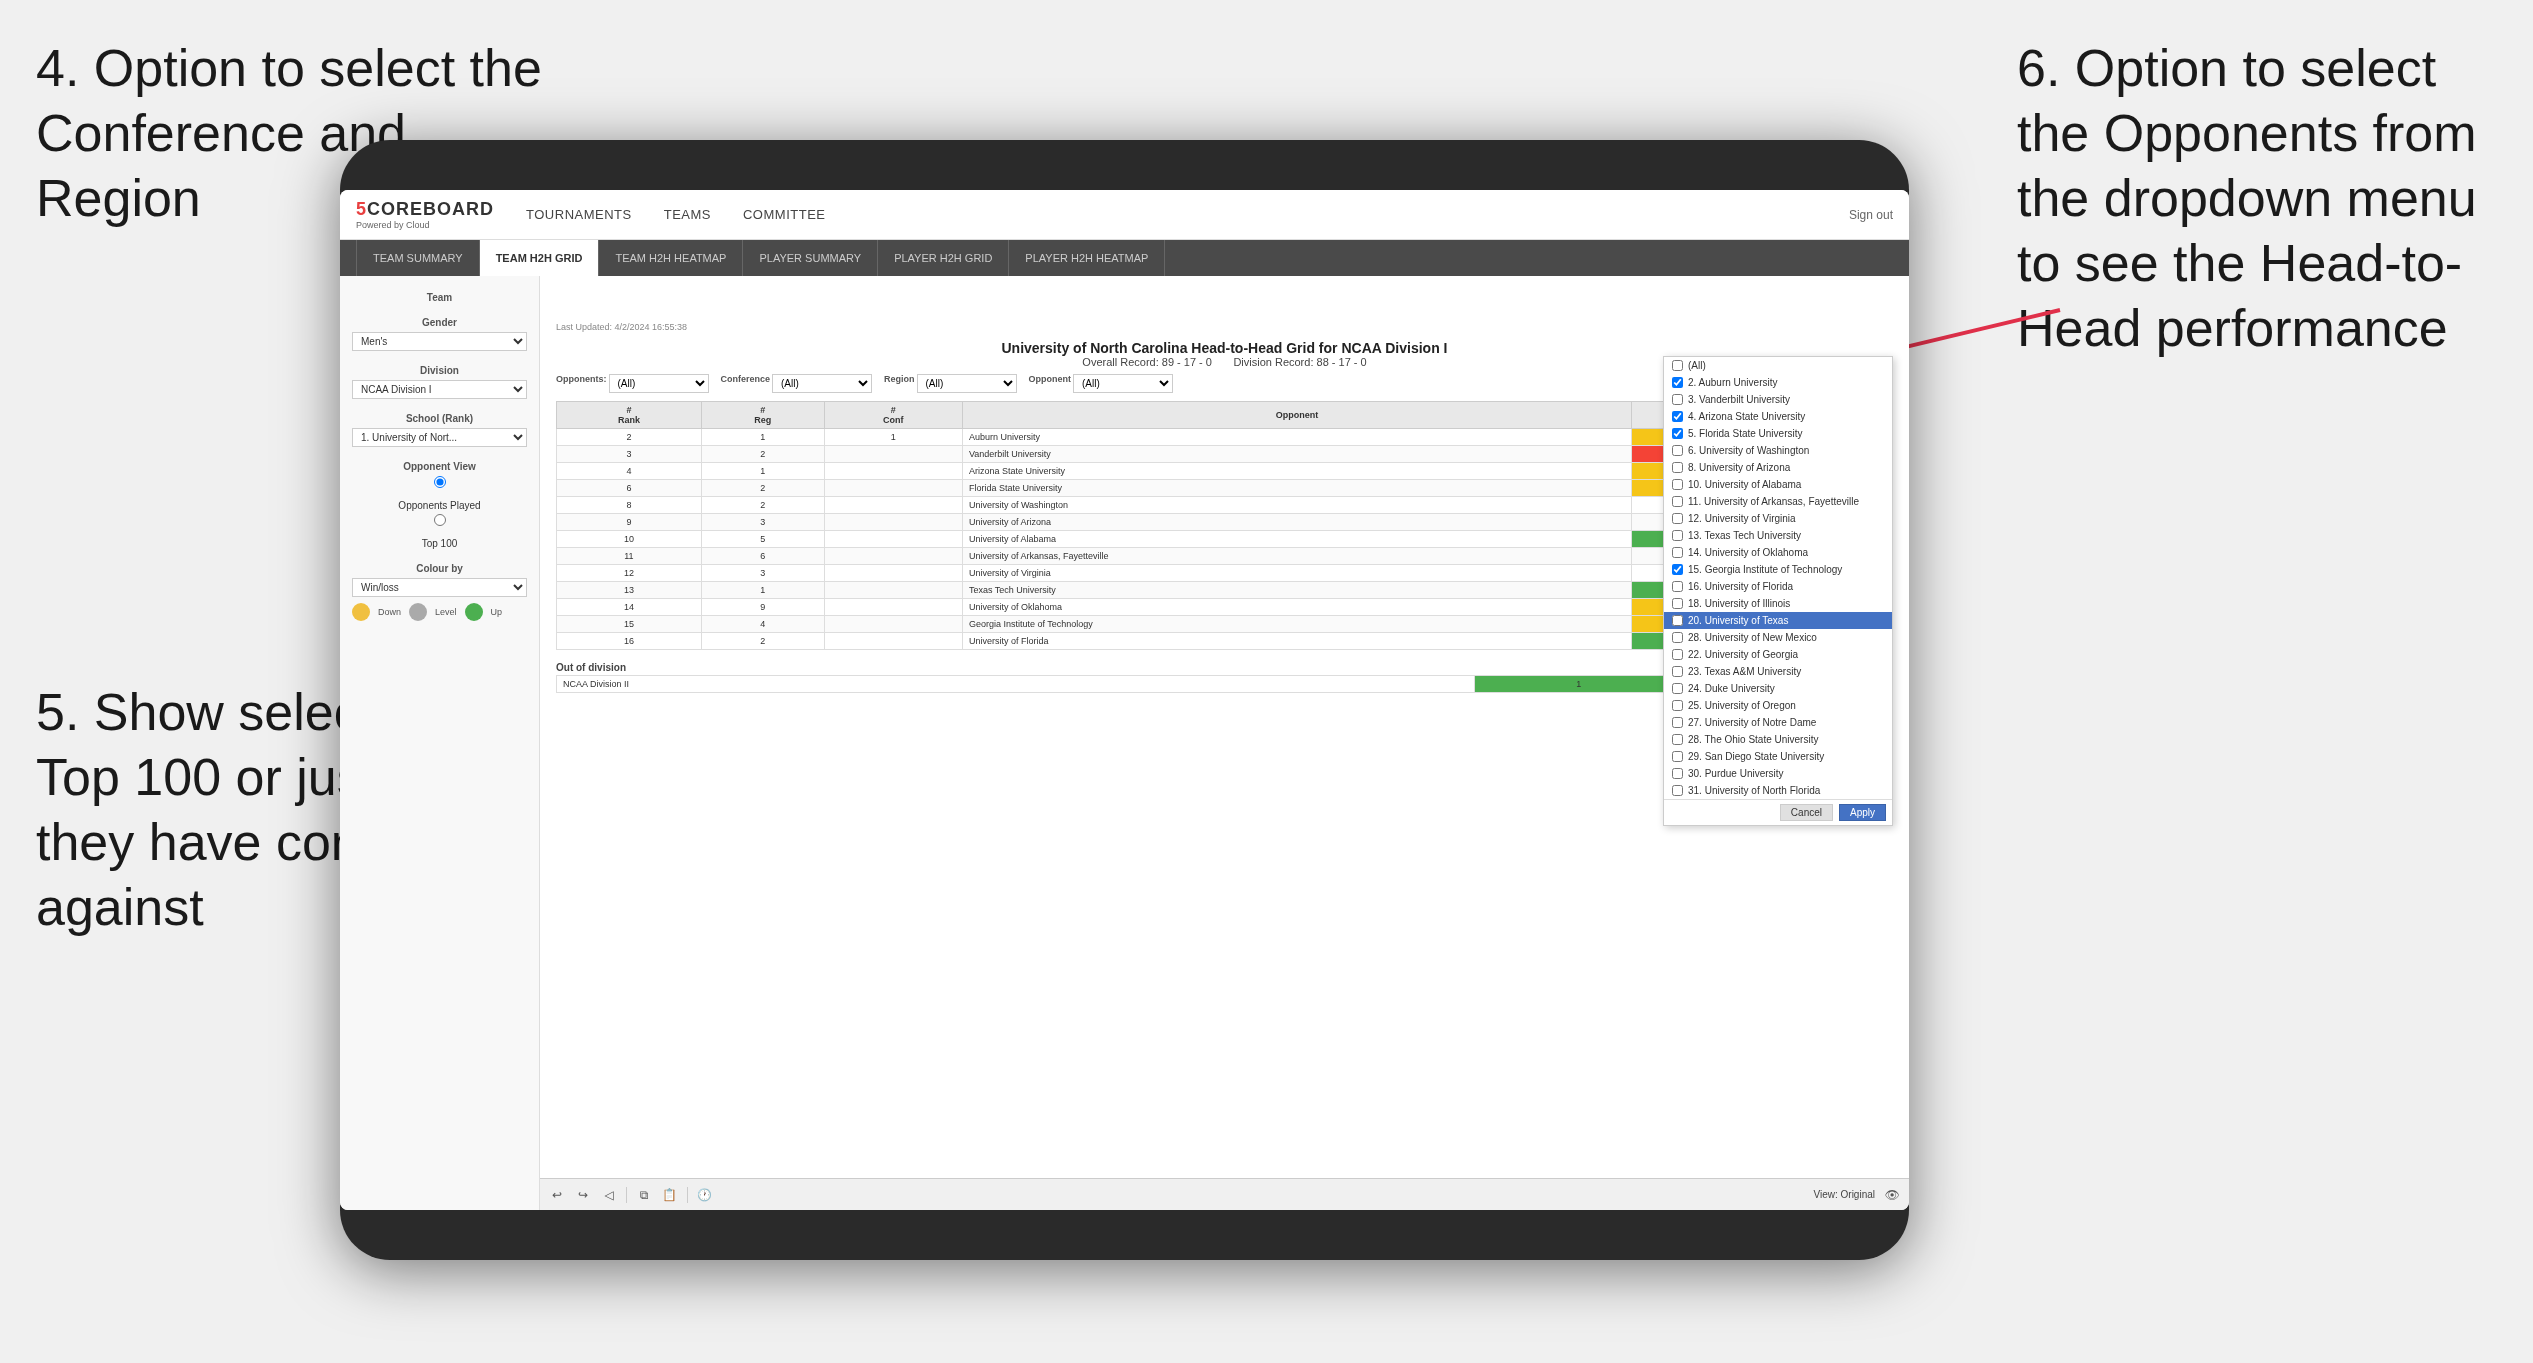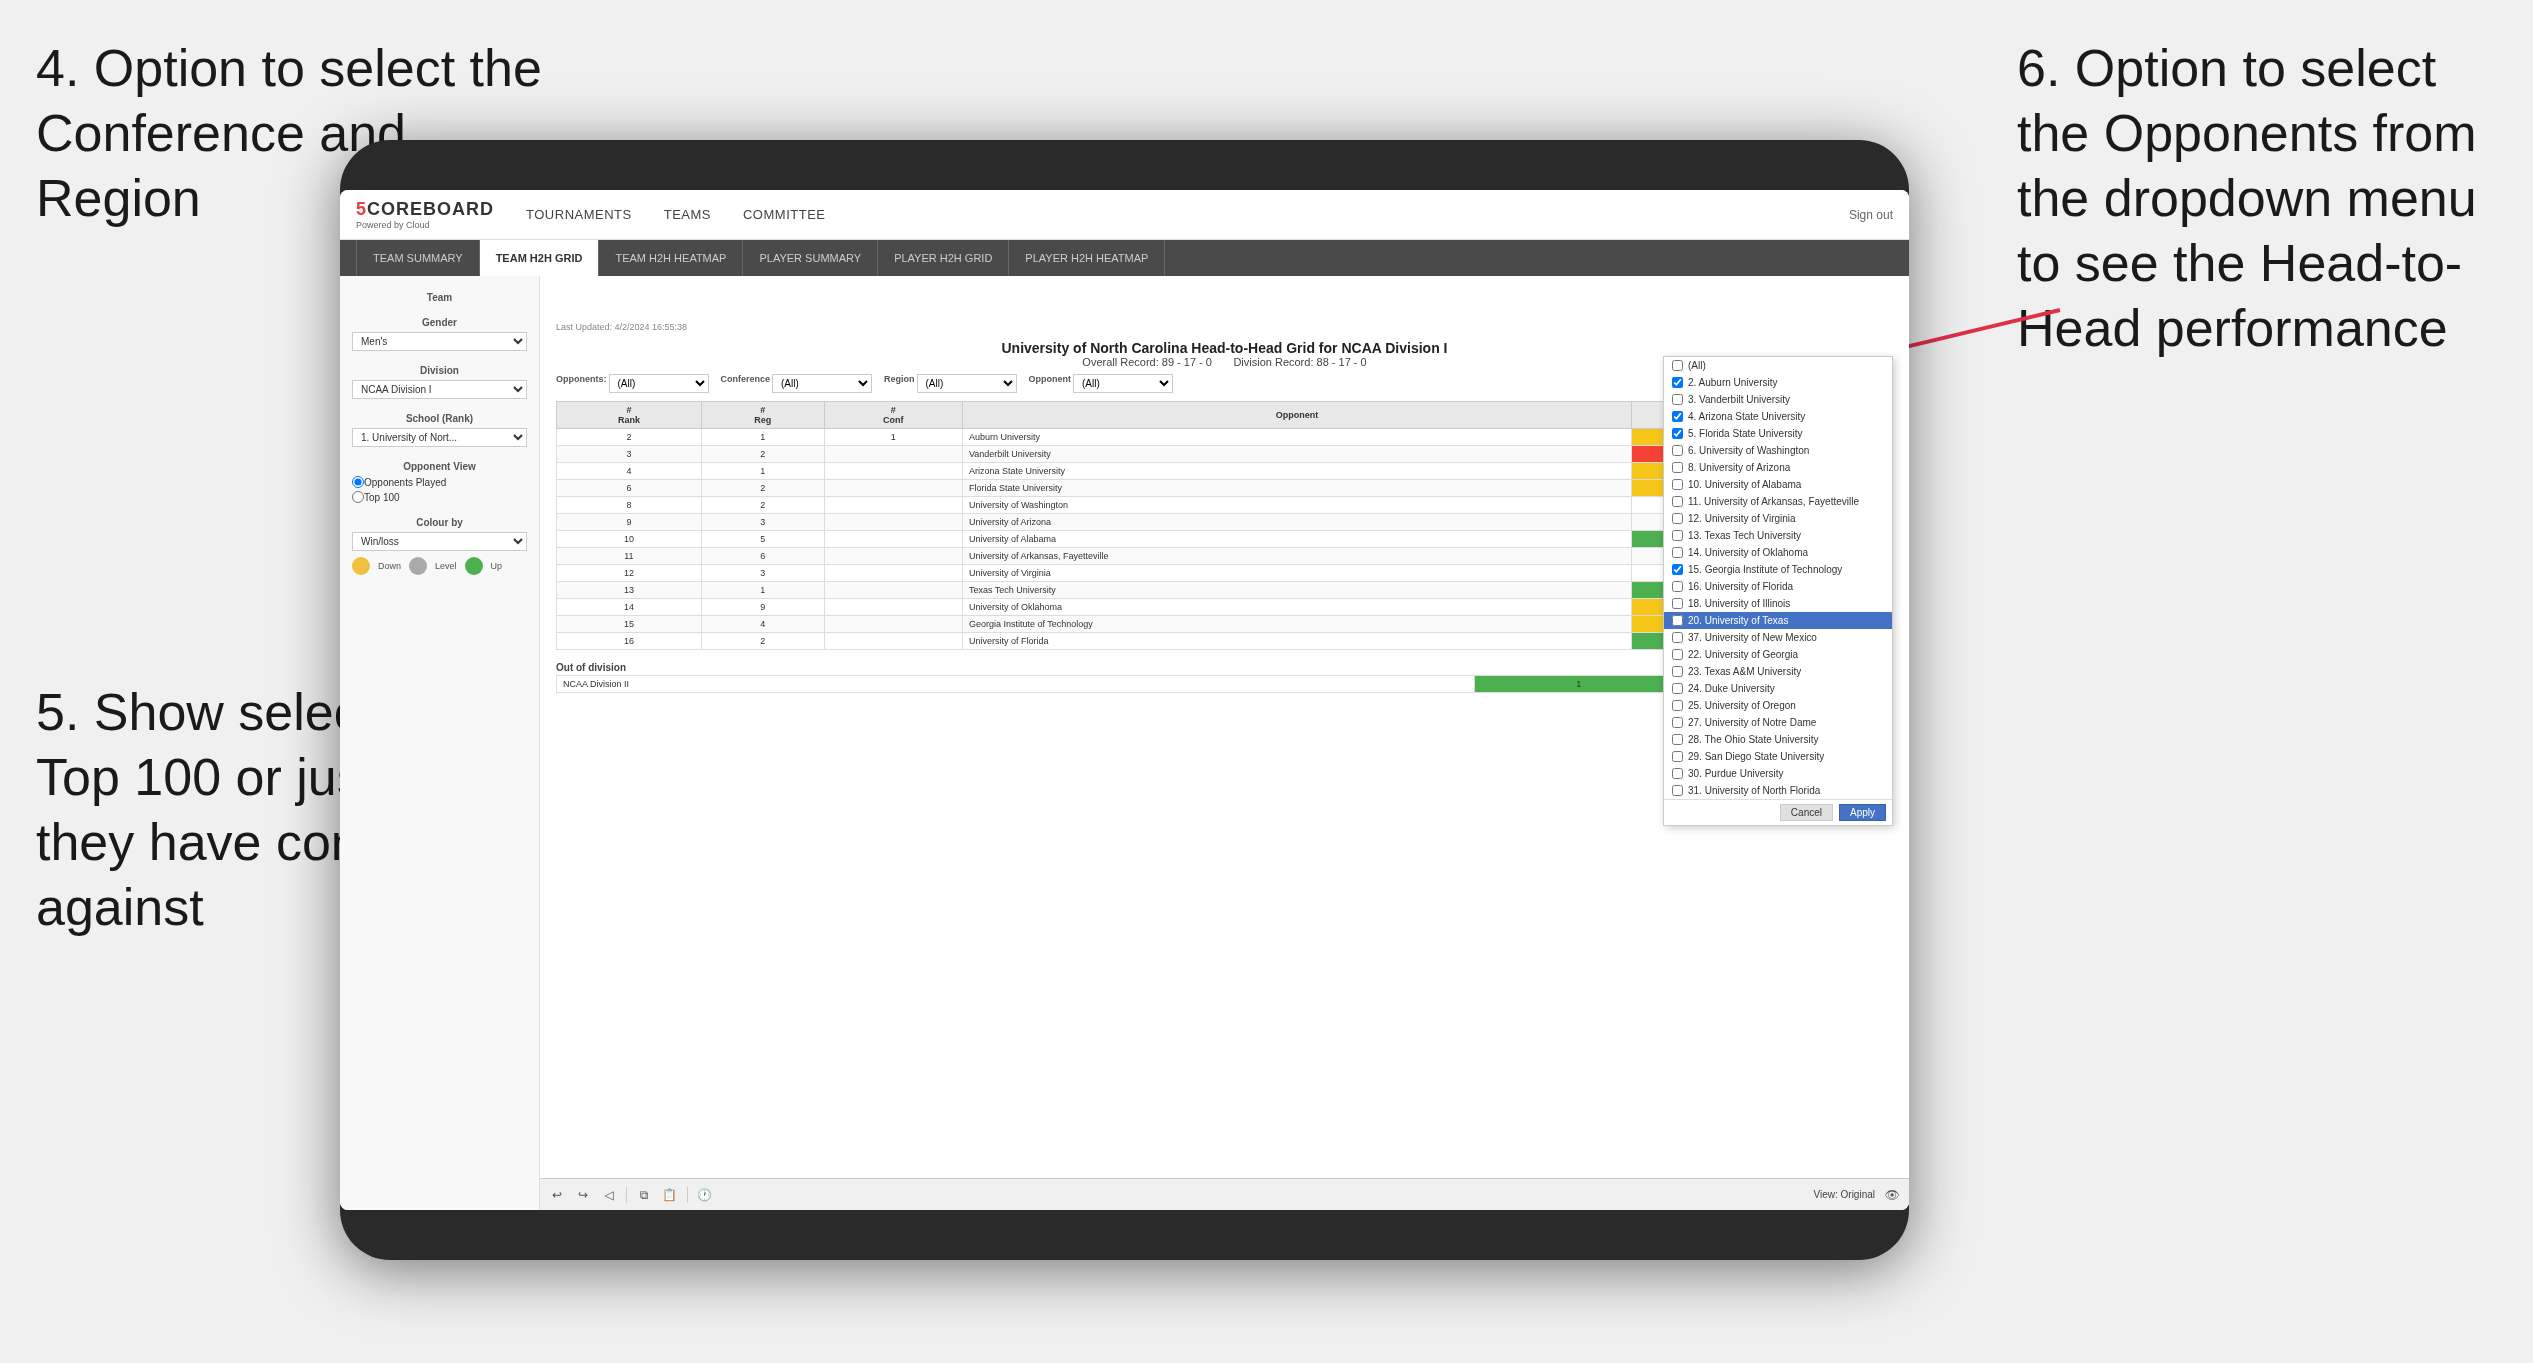--- a/index.html
+++ b/index.html
@@ -172,24 +172,25 @@
       background: #fff;
       color: #333;
     }
 
     .opponent-view {
       margin-top: 14px;
     }
     .radio-option {
       display: flex;
       align-items: center;
-      gap: 0;
+      gap: 12px;
       font-size: 10px;
       color: #333;
       margin-bottom: 3px;
+      flex-direction: column;
     }
     .radio-option input { width: 12px; height: 12px; }
 
     .colour-by {
       margin-top: 14px;
     }
 
     .color-dots {
       display: flex;
       align-items: center;
@@ -723,21 +724,21 @@
             <div class="dropdown-item">
               <input type="checkbox" style="">
               <span>18. University of Illinois</span>
             </div>
             <div class="dropdown-item highlighted">
               <input type="checkbox" style="">
               <span>20. University of Texas</span>
             </div>
             <div class="dropdown-item">
               <input type="checkbox" style="">
-              <span>37. University of New Mexico</span>
+              <span>28. University of New Mexico</span>
             </div>
             <div class="dropdown-item">
               <input type="checkbox" style="">
               <span>22. University of Georgia</span>
             </div>
             <div class="dropdown-item">
               <input type="checkbox" style="">
               <span>23. Texas A&amp;M University</span>
             </div>
             <div class="dropdown-item">

